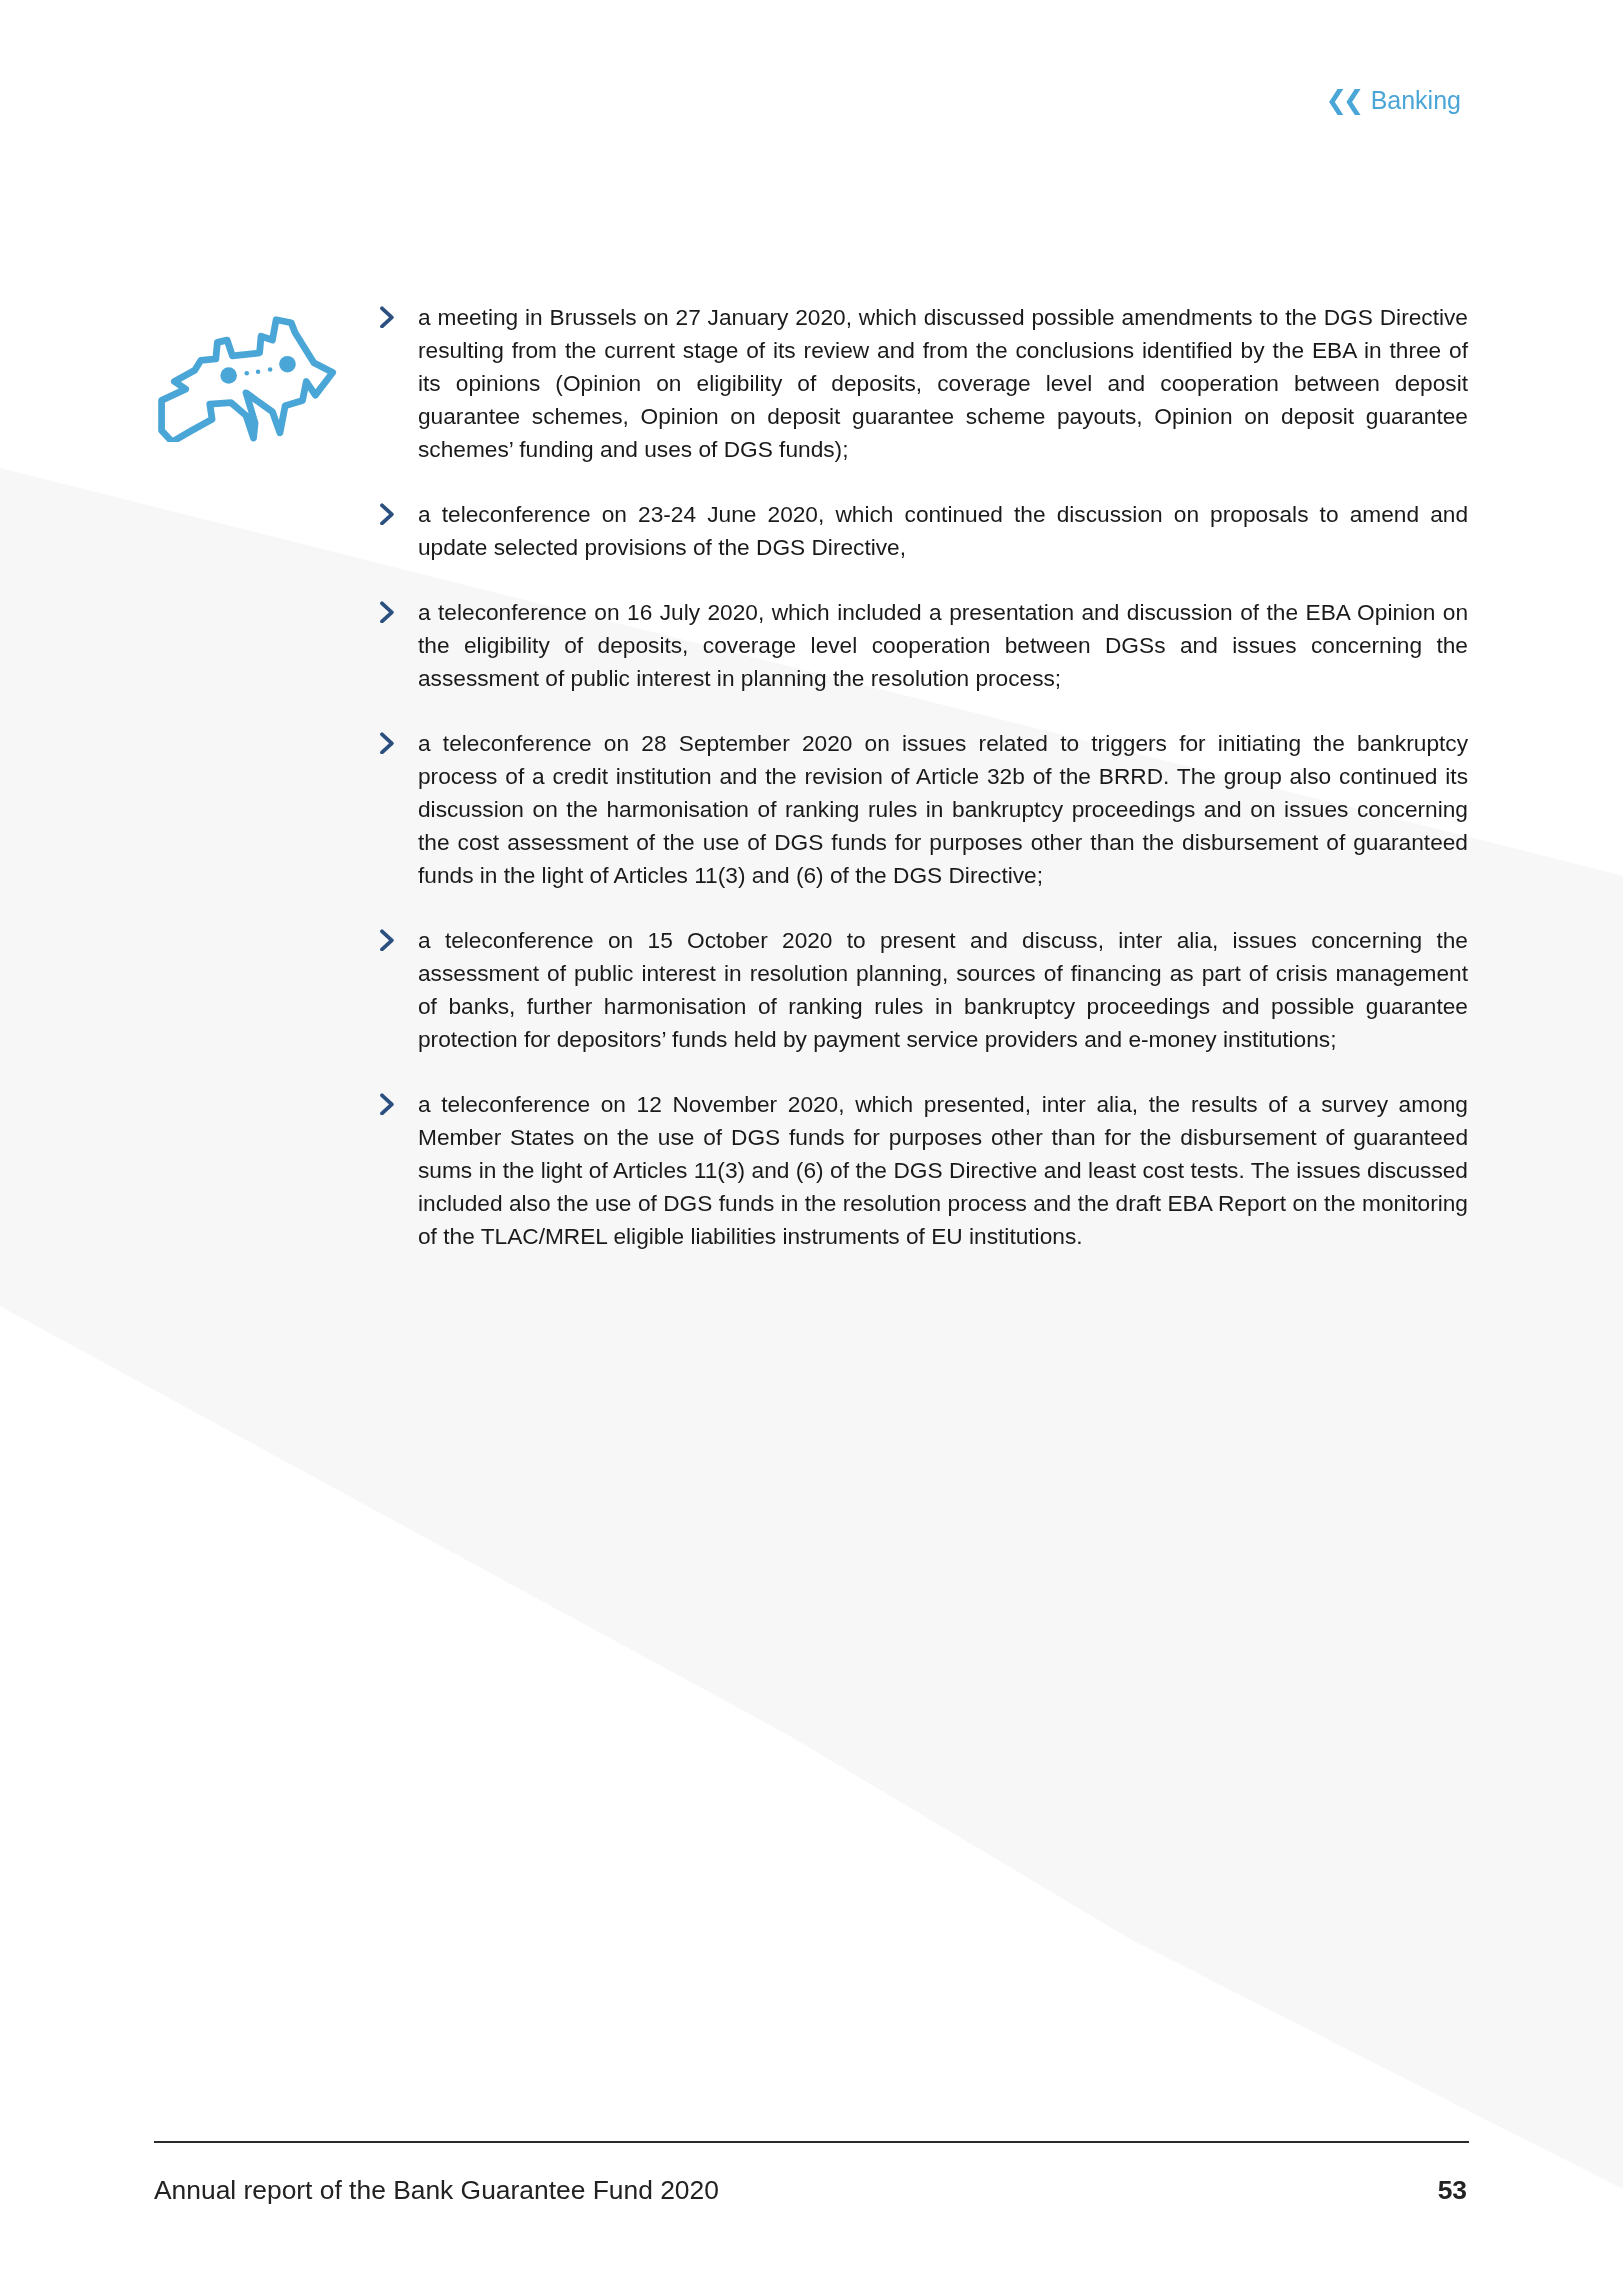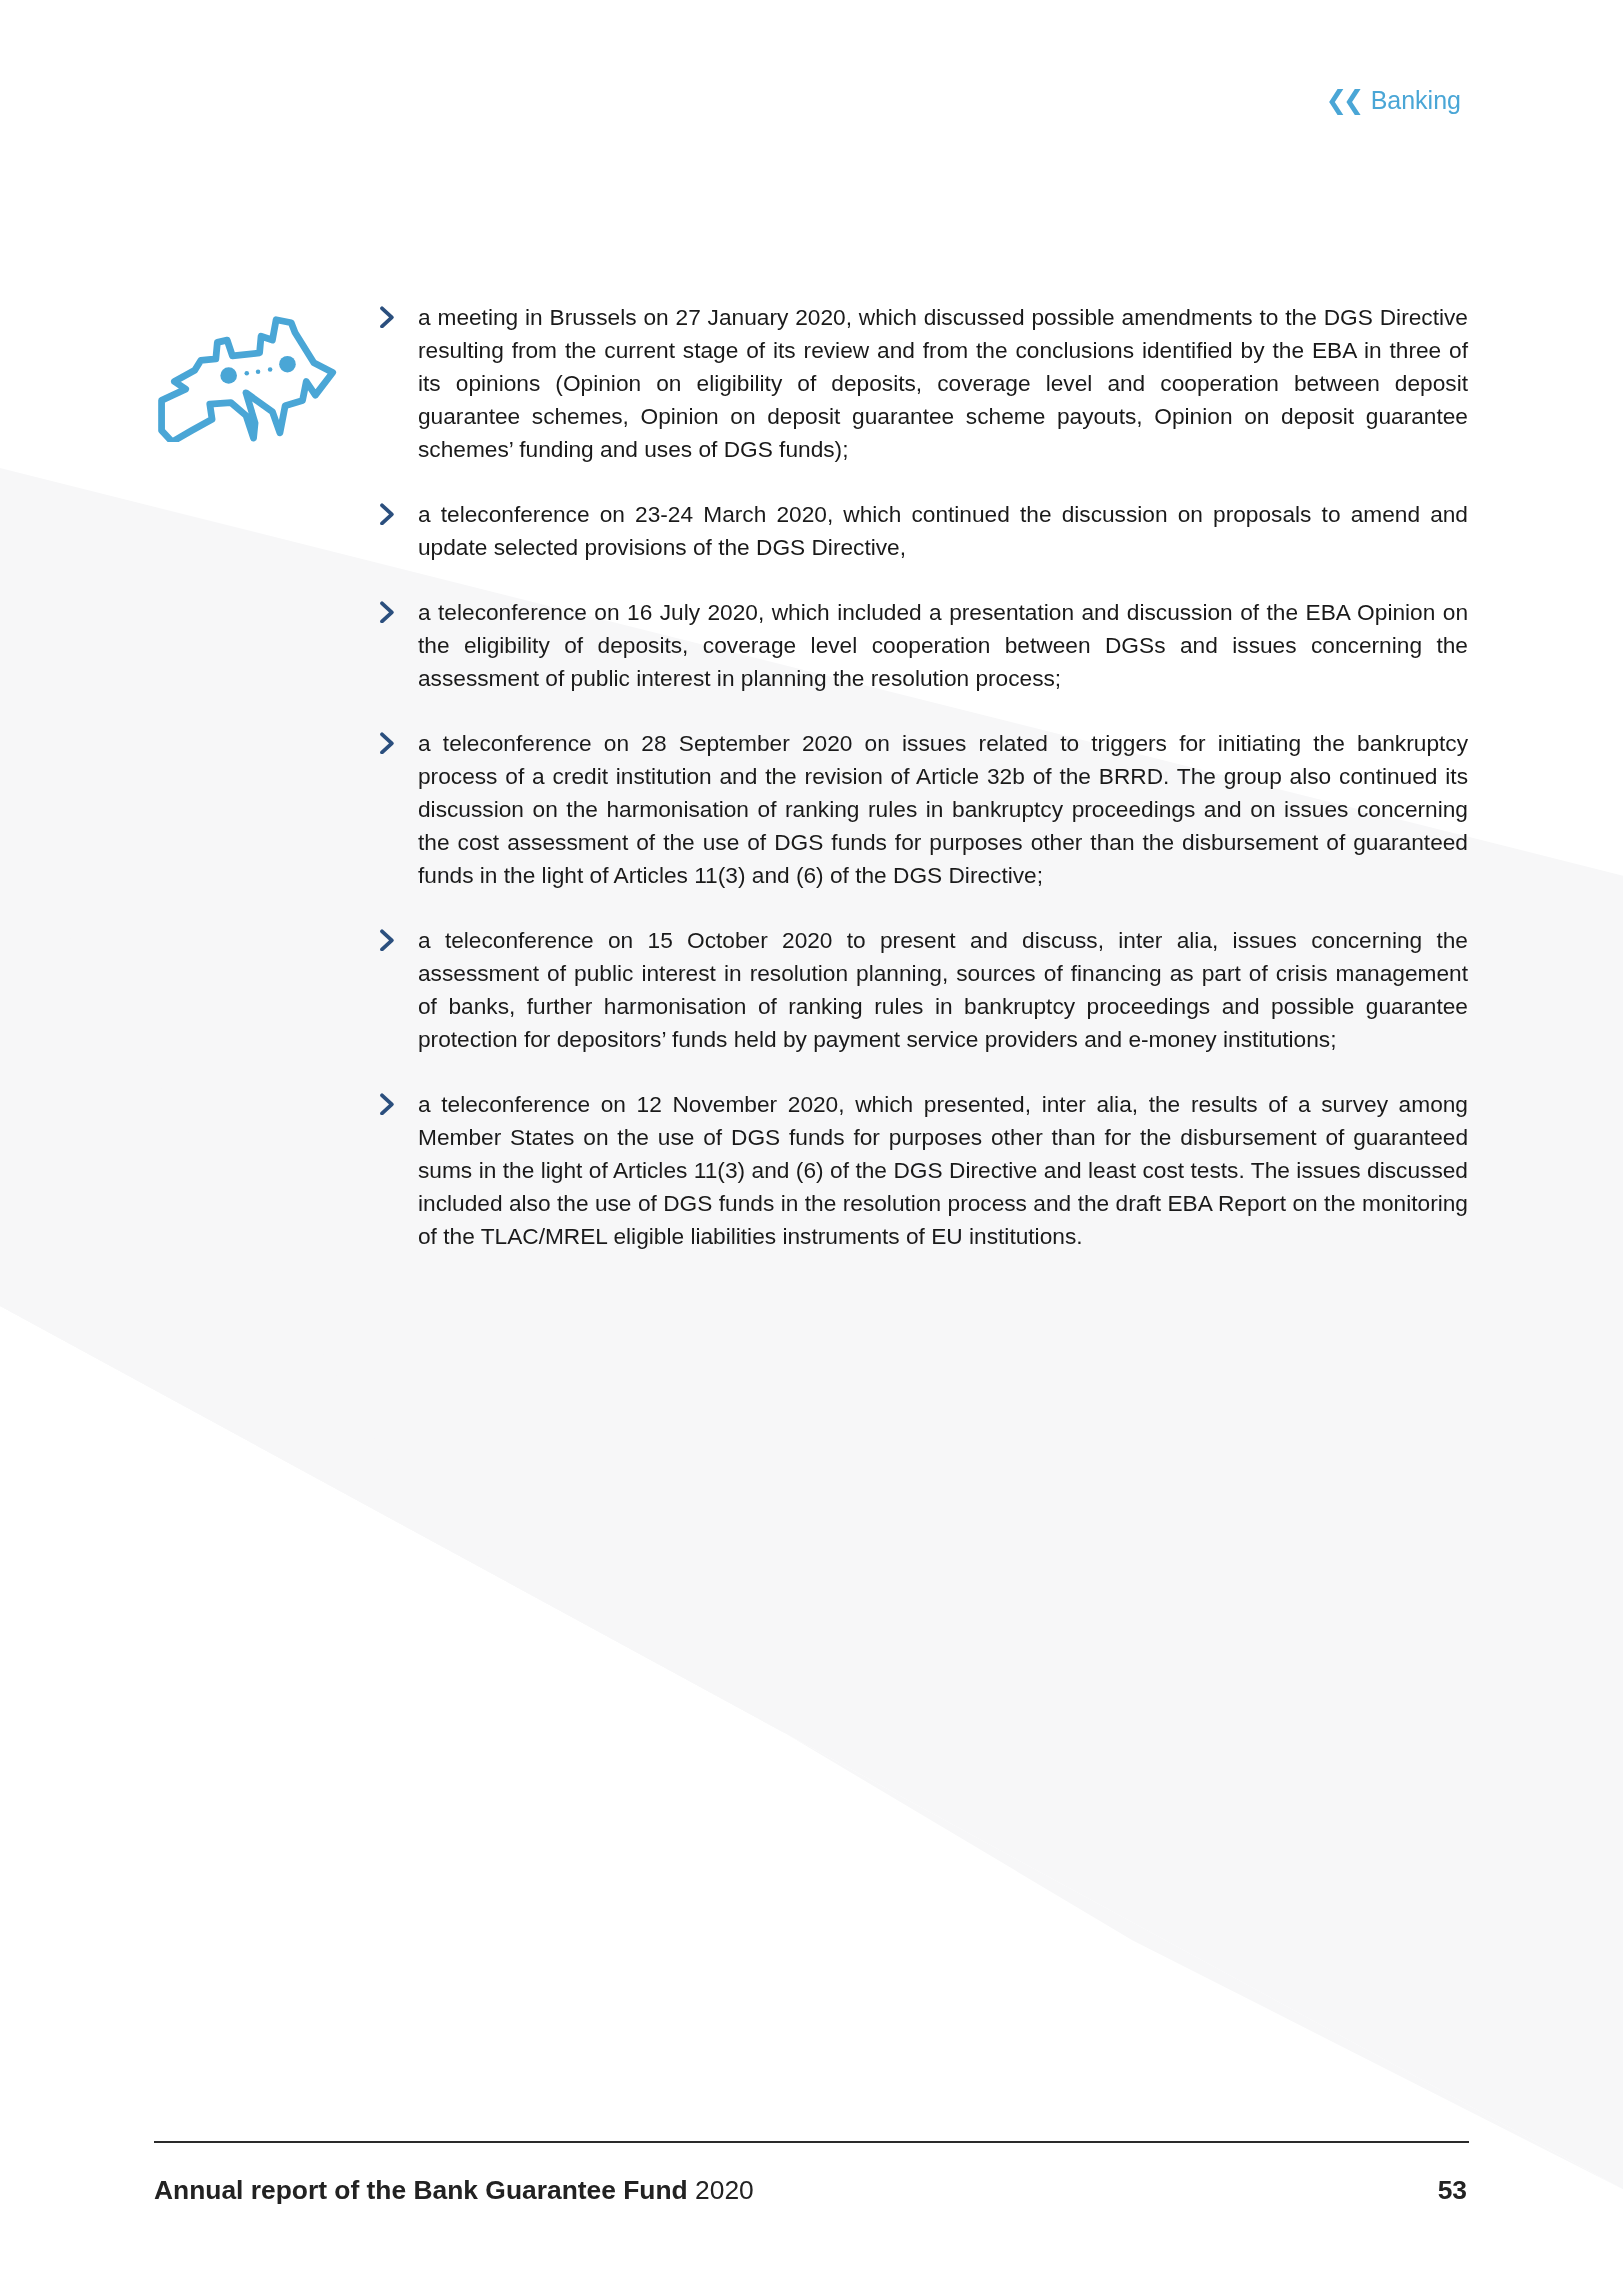--- a/index.html
+++ b/index.html
@@ -35,21 +35,21 @@
     position: relative; padding-left: 39px; font-size: 22.7px; line-height: 33px;
     text-align: justify; margin-bottom: 32px;
   }
   ul.bullets li .bullet-chev {
     position: absolute; left: 0; top: 4.5px; width: 16.6px; height: 22.7px;
   }
   .closing { font-size: 22.7px; line-height: 33px; text-align: justify; margin: -4.5px 0 0 0; }
 
   .footer-rule { position: absolute; left: 154px; width: 1315px; top: 2141px; height: 2.3px; background: #2a2a2a; }
   .footer-title { position: absolute; left: 154px; top: 2175px; font-size: 26.4px; color: #222; }
-  .footer-title b { font-weight: bold; text-align: center; }
+  .footer-title b { font-weight: normal; text-align: center; }
   .footer-page { position: absolute; right: 156px; top: 2175px; font-size: 26.4px; color: #222; font-weight: bold; }
 </style>
 </head>
 <body>
 
 <svg class="bg-shape" viewBox="0 0 2150 3040" preserveAspectRatio="none">
   <polygon points="0,620 2150,1160 2150,2900 0,1730" fill="#f7f7f8"></polygon>
   <polygon points="0,1730 0,1090 560,2010 1500,2570 2150,2900" fill="#f7f7f8"></polygon>
 </svg>
 
@@ -79,21 +79,21 @@
       <li>
         <svg class="bullet-chev" viewBox="0 0 22 30">
             <path d="M4,3 L17,15 L4,27" fill="none" stroke="#2b4f7e" stroke-width="5" stroke-linecap="round" stroke-linejoin="round"></path>
           </svg>
         <span>a meeting in Brussels on 27 January 2020, which discussed possible amendments to the DGS Directive resulting from the current stage of its review and from the conclusions identified by the EBA in three of its opinions (Opinion on eligibility of deposits, coverage level and cooperation between deposit guarantee schemes, Opinion on deposit guarantee scheme payouts, Opinion on deposit guarantee schemes’ funding and uses of DGS funds);</span>
       </li>
       <li>
         <svg class="bullet-chev" viewBox="0 0 22 30">
             <path d="M4,3 L17,15 L4,27" fill="none" stroke="#2b4f7e" stroke-width="5" stroke-linecap="round" stroke-linejoin="round"></path>
           </svg>
-        <span>a teleconference on 23-24 March 2020, which continued the discussion on proposals to amend and update selected provisions of the DGS Directive,</span>
+        <span>a teleconference on 23-24 June 2020, which continued the discussion on proposals to amend and update selected provisions of the DGS Directive,</span>
       </li>
       <li>
         <svg class="bullet-chev" viewBox="0 0 22 30">
             <path d="M4,3 L17,15 L4,27" fill="none" stroke="#2b4f7e" stroke-width="5" stroke-linecap="round" stroke-linejoin="round"></path>
           </svg>
         <span>a teleconference on 16 July 2020, which included a presentation and discussion of the EBA Opinion on the eligibility of deposits, coverage level cooperation between DGSs and issues concerning the assessment of public interest in planning the resolution process;</span>
       </li>
       <li>
         <svg class="bullet-chev" viewBox="0 0 22 30">
             <path d="M4,3 L17,15 L4,27" fill="none" stroke="#2b4f7e" stroke-width="5" stroke-linecap="round" stroke-linejoin="round"></path>

